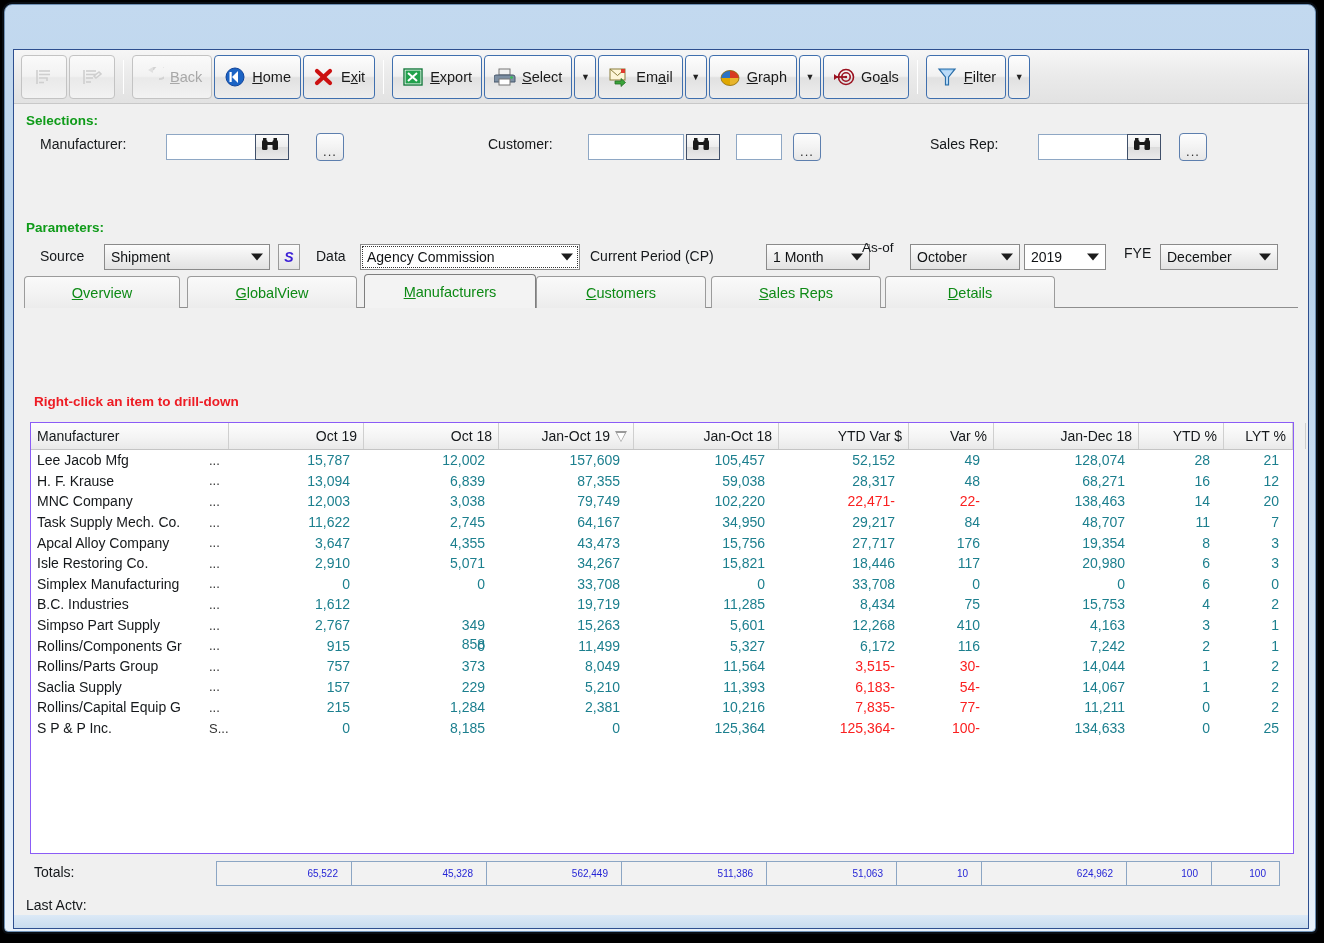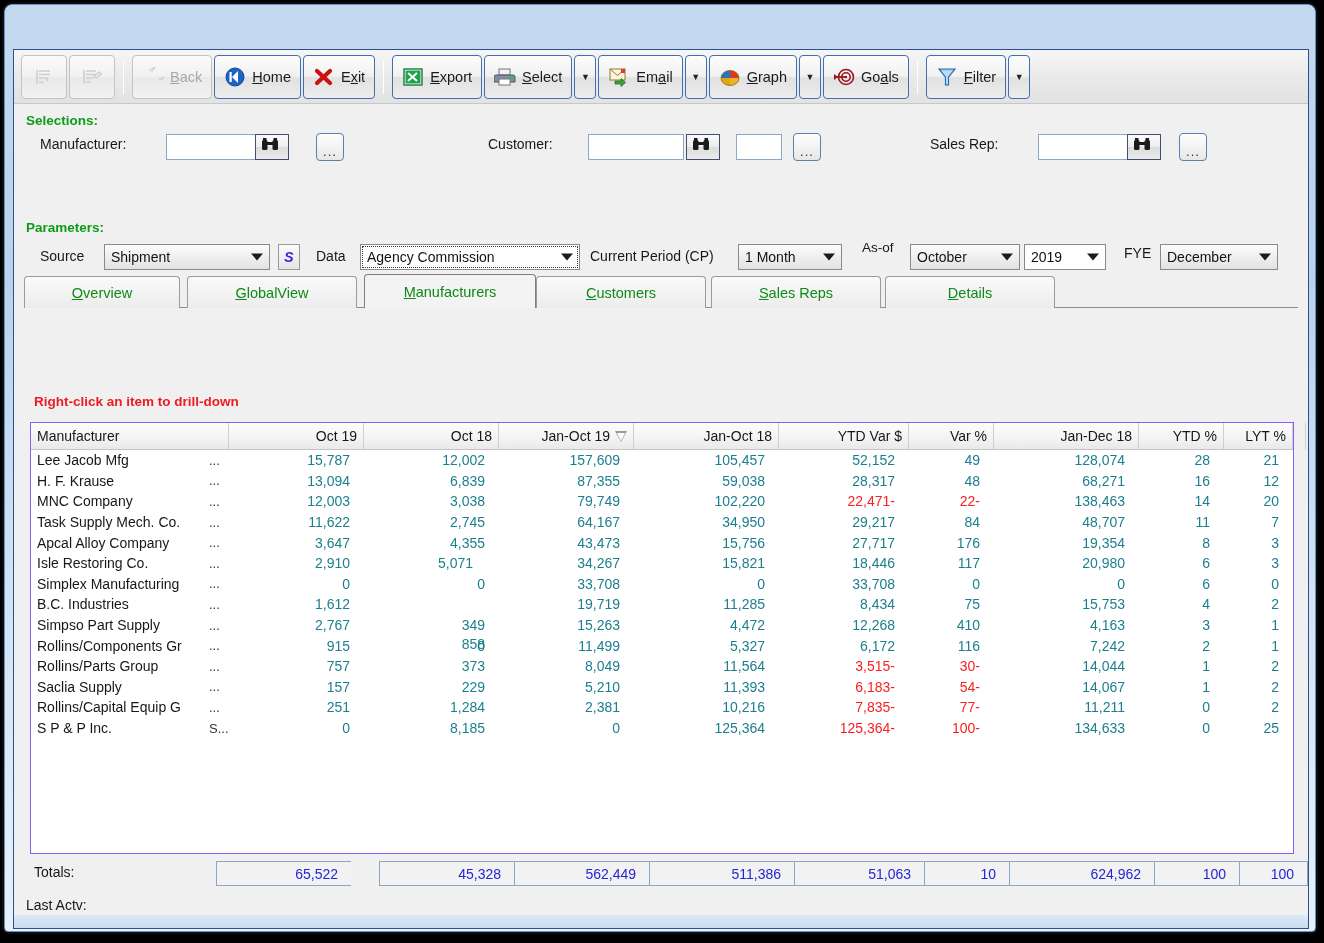--- a/index.html
+++ b/index.html
@@ -274,21 +274,21 @@
   
   #totals-label { position: absolute; left: 20px; top: 814px; font-size: 14px; color: #15181b; }
   #totals-row { position: absolute; left: 202px; top: 811px; height: 25px; display: flex; }
   .tcell {
     height: 25px;
     border: 1px solid #8ca6c4;
     border-right: none;
     background: #f2f2f2;
     display: flex; align-items: center; justify-content: flex-end;
     padding-right: 13px;
-    font-size: 14px; color: #2525d6;
+    font-size: 10px; color: #2525d6;
   }
   .tcell:last-child { border-right: 1px solid #8ca6c4; }
   #lastactv { position: absolute; left: 12px; top: 847px; font-size: 14px; color: #15181b; }
 
   #statusbar {
     position: absolute; left: 8px; top: 910px;
     width: 1296px; height: 14px;
     background: linear-gradient(to bottom, #dce9f6 0%, #c8dcef 100%);
     border: 1px solid #2e4f8f;
     border-top: none;
@@ -511,21 +511,21 @@
 
       <div class="s-btn" style="left:264px; top:32px;">S</div>
 
       <div class="p-label" style="left:302px; top:36px;">Data</div>
       <div class="combo white focused" style="left:346px; top:32px; width:220px;">
         <span>Agency Commission</span>
         <span class="arrow"></span>
       </div>
 
       <div class="p-label" style="left:576px; top:36px;">Current Period (CP)</div>
-      <div class="combo" style="left:724px; top:32px; width:104px;text-align:right;">
+      <div class="combo" style="left:752px; top:32px; width:104px;text-align:right;">
         <span>1 Month</span>
         <span class="arrow"></span>
       </div>
 
       <div class="p-label" style="left:848px; top:28px; font-size:13.5px;">As-of</div>
       <div class="combo" style="left:896px; top:32px; width:110px;">
         <span>October</span>
         <span class="arrow"></span>
       </div>
       <div class="combo white" style="left:1010px; top:32px; width:82px;">
@@ -661,21 +661,21 @@
             <div class="cell num" style="left: 748px; width: 130px;">27,717</div>
             <div class="cell num" style="left: 878px; width: 85px;">176</div>
             <div class="cell num" style="left: 963px; width: 145px;">19,354</div>
             <div class="cell num" style="left: 1108px; width: 85px;">8</div>
             <div class="cell num" style="left: 1193px; width: 69px;">3</div>
           </div>
           <div class="row">
             <div class="cell name" style="left: 0px; width: 174px;">Isle Restoring Co.</div>
             <div class="cell ell" style="left: 178px; width: 24px;">...</div>
             <div class="cell num" style="left: 198px; width: 135px;">2,910</div>
-            <div class="cell num" style="left: 321px; width: 135px;">5,071</div>
+            <div class="cell num" style="left: 333px; width: 135px;">5,071</div>
             <div class="cell num" style="left: 468px; width: 135px;">34,267</div>
             <div class="cell num" style="left: 603px; width: 145px;">15,821</div>
             <div class="cell num" style="left: 748px; width: 130px;">18,446</div>
             <div class="cell num" style="left: 878px; width: 85px;">117</div>
             <div class="cell num" style="left: 963px; width: 145px;">20,980</div>
             <div class="cell num" style="left: 1108px; width: 85px;">6</div>
             <div class="cell num" style="left: 1193px; width: 69px;">3</div>
           </div>
           <div class="row">
             <div class="cell name" style="left: 0px; width: 174px;">Simplex Manufacturing</div>
@@ -702,21 +702,21 @@
             <div class="cell num" style="left: 963px; width: 145px;">15,753</div>
             <div class="cell num" style="left: 1108px; width: 85px;">4</div>
             <div class="cell num" style="left: 1193px; width: 69px;">2</div>
           </div>
           <div class="row">
             <div class="cell name" style="left: 0px; width: 174px;">Simpso Part Supply</div>
             <div class="cell ell" style="left: 178px; width: 24px;">...</div>
             <div class="cell num" style="left: 198px; width: 135px;">2,767</div>
             <div class="cell num" style="left: 333px; width: 135px;">349</div>
             <div class="cell num" style="left: 468px; width: 135px;">15,263</div>
-            <div class="cell num" style="left: 603px; width: 145px;">4,472</div>
+            <div class="cell num" style="left: 603px; width: 145px;">5,601</div>
             <div class="cell num" style="left: 748px; width: 130px;">12,268</div>
             <div class="cell num" style="left: 878px; width: 85px;">410</div>
             <div class="cell num" style="left: 963px; width: 145px;">4,163</div>
             <div class="cell num" style="left: 1108px; width: 85px;">3</div>
             <div class="cell num" style="left: 1193px; width: 69px;">1</div>
           </div>
           <div class="row">
             <div class="cell name" style="left: 0px; width: 174px;">Rollins/Components Gr</div>
             <div class="cell ell" style="left: 178px; width: 24px;">...</div>
             <div class="cell num" style="left: 198px; width: 135px;">915</div>
@@ -751,21 +751,21 @@
             <div class="cell num" style="left: 603px; width: 145px;">11,393</div>
             <div class="cell num neg" style="left: 748px; width: 130px;">6,183-</div>
             <div class="cell num neg" style="left: 878px; width: 85px;">54-</div>
             <div class="cell num" style="left: 963px; width: 145px;">14,067</div>
             <div class="cell num" style="left: 1108px; width: 85px;">1</div>
             <div class="cell num" style="left: 1193px; width: 69px;">2</div>
           </div>
           <div class="row">
             <div class="cell name" style="left: 0px; width: 174px;">Rollins/Capital Equip G</div>
             <div class="cell ell" style="left: 178px; width: 24px;">...</div>
-            <div class="cell num" style="left: 198px; width: 135px;">251</div>
+            <div class="cell num" style="left: 198px; width: 135px;">215</div>
             <div class="cell num" style="left: 333px; width: 135px;">1,284</div>
             <div class="cell num" style="left: 468px; width: 135px;">2,381</div>
             <div class="cell num" style="left: 603px; width: 145px;">10,216</div>
             <div class="cell num neg" style="left: 748px; width: 130px;">7,835-</div>
             <div class="cell num neg" style="left: 878px; width: 85px;">77-</div>
             <div class="cell num" style="left: 963px; width: 145px;">11,211</div>
             <div class="cell num" style="left: 1108px; width: 85px;">0</div>
             <div class="cell num" style="left: 1193px; width: 69px;">2</div>
           </div>
           <div class="row">
@@ -780,21 +780,21 @@
             <div class="cell num" style="left: 963px; width: 145px;">134,633</div>
             <div class="cell num" style="left: 1108px; width: 85px;">0</div>
             <div class="cell num" style="left: 1193px; width: 69px;">25</div>
           </div>
         </div>
     </div>
 
     <div id="totals-label">Totals:</div>
     <div id="totals-row">
         <div class="tcell" style="width: 135px;">65,522</div>
-        <div class="tcell" style="width: 135px; margin-left: 28px;">45,328</div>
+        <div class="tcell" style="width: 135px;">45,328</div>
         <div class="tcell" style="width: 135px;">562,449</div>
         <div class="tcell" style="width: 145px;">511,386</div>
         <div class="tcell" style="width: 130px;">51,063</div>
         <div class="tcell" style="width: 85px;">10</div>
         <div class="tcell" style="width: 145px;">624,962</div>
         <div class="tcell" style="width: 85px;">100</div>
         <div class="tcell" style="width: 69px;">100</div>
       </div>
     <div id="lastactv">Last Actv:</div>
 

